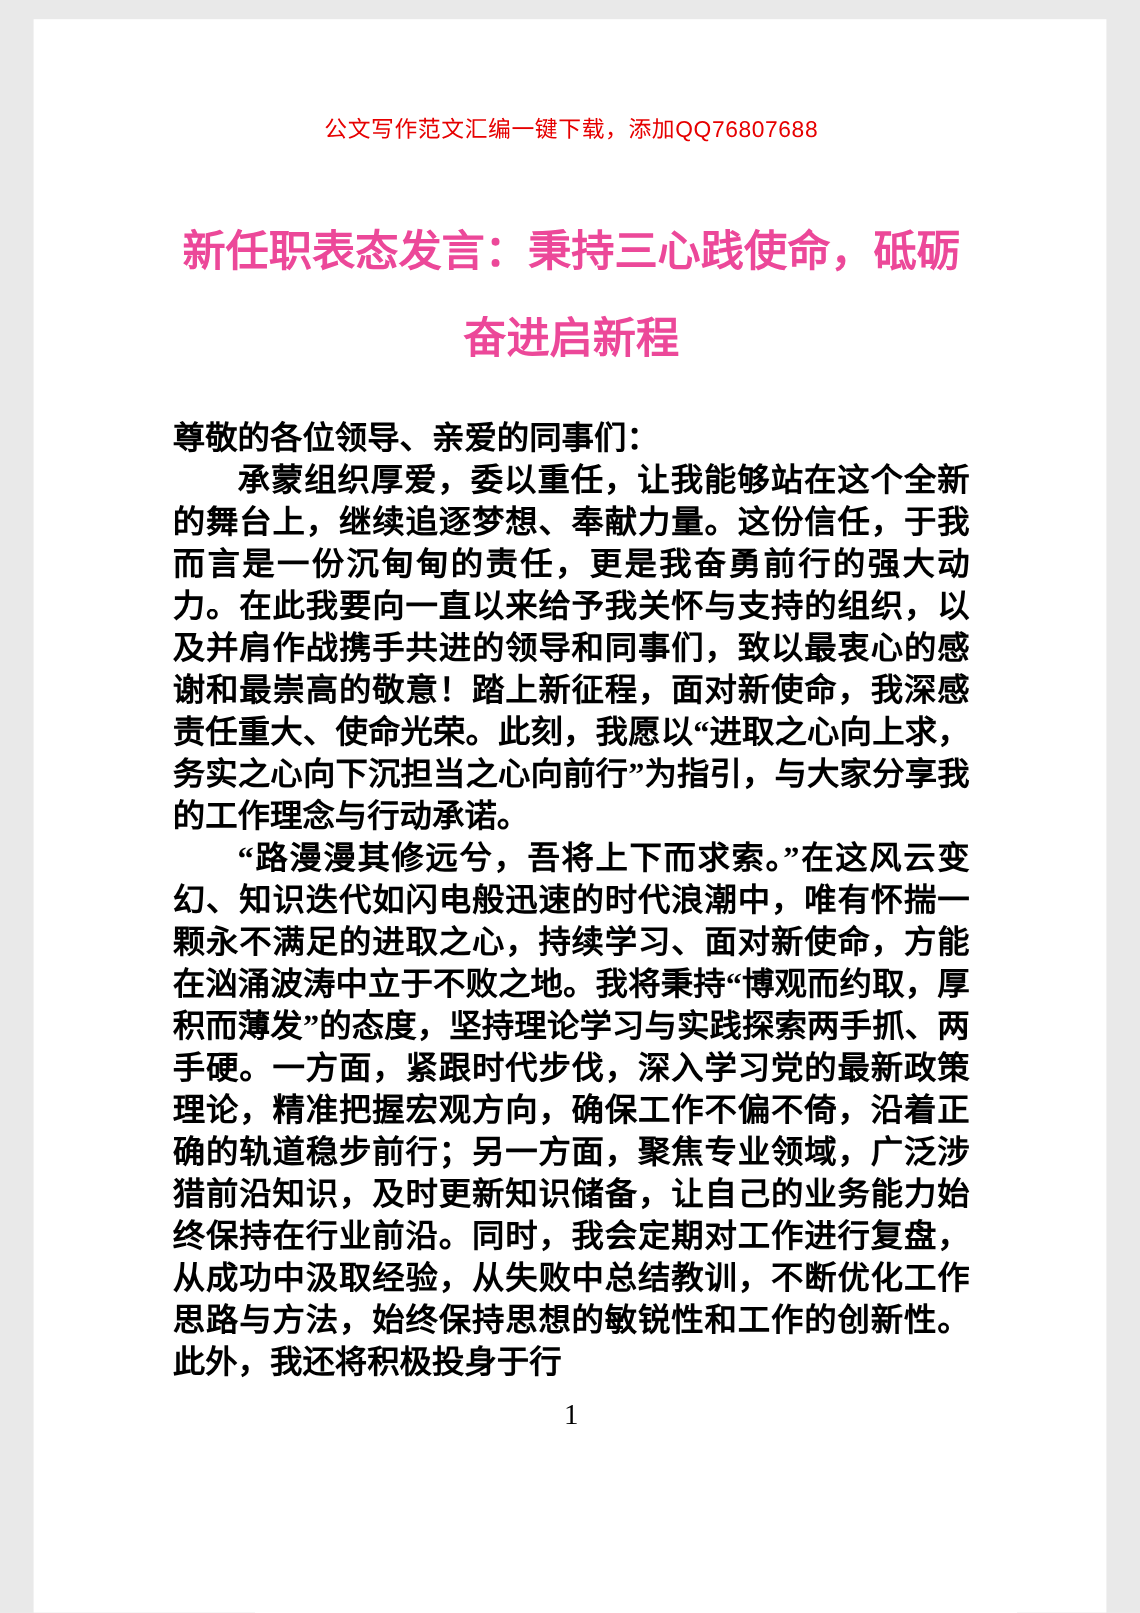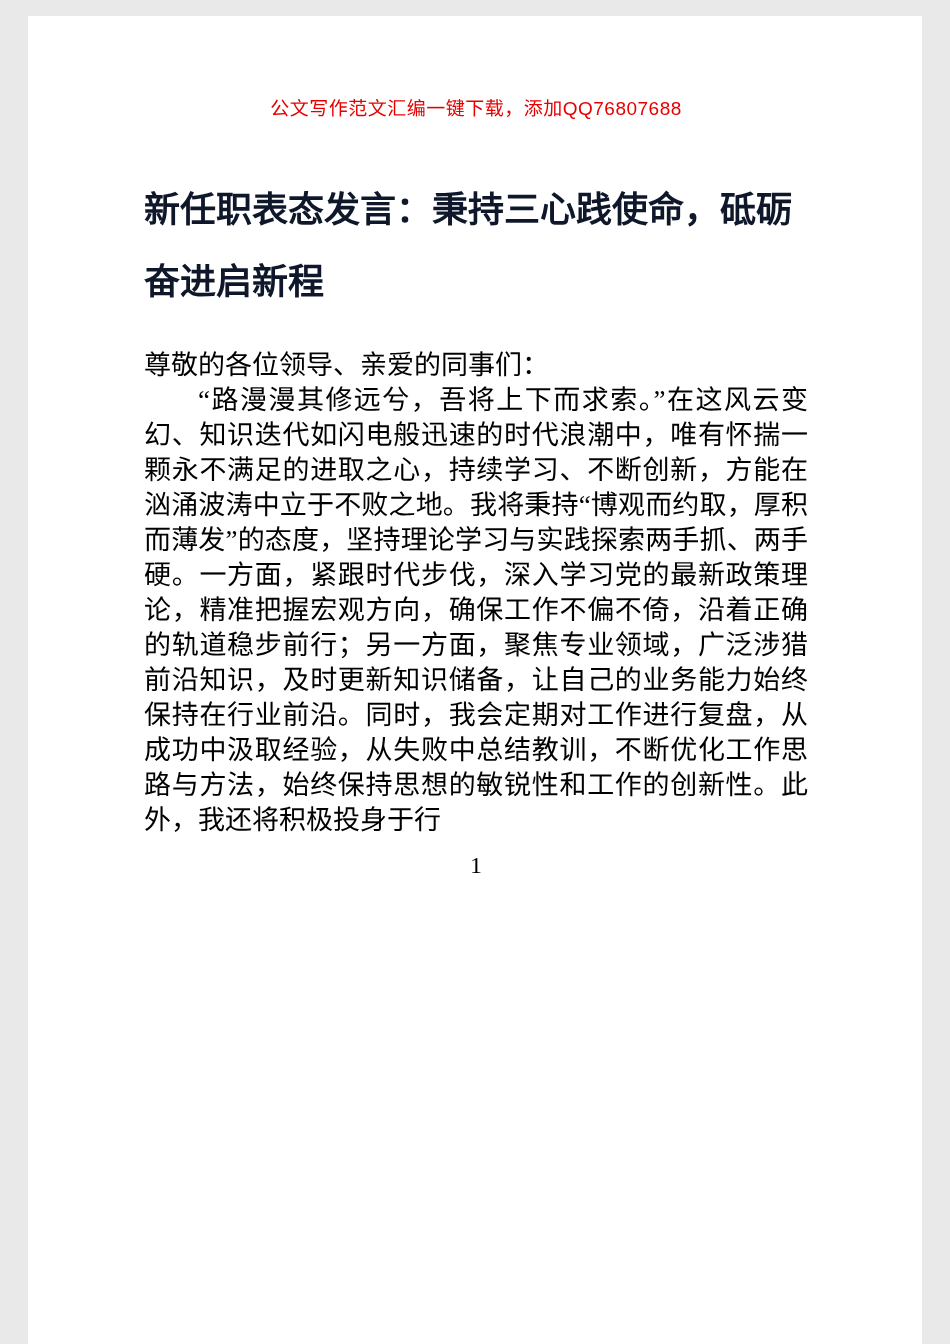--- a/index.html
+++ b/index.html
@@ -28,34 +28,36 @@
     text-align: center;
     font-size: 19px;
     line-height: 22px;
     font-family: "Liberation Sans", "DejaVu Sans", sans-serif;
     letter-spacing: 0.5px;
   }
   .title {
     margin: 54px 0 30px 0;
     font-size: 36px;
     font-weight: 700;
-    color: #0f172a;
+    color: #ec4899;
+    text-align: center;
     line-height: 72px;
     font-family: "Liberation Sans", "DejaVu Sans", sans-serif;
   }
   .body-text {
     font-size: 27px;
     line-height: 35px;
     color: #000000;
   }
   .body-text p {
     margin: 0;
     text-align: justify;
     text-justify: inter-ideograph;
     word-break: break-all;
+    font-weight: bold;
   }
   .body-text p.indent {
     text-indent: 2em;
   }
   .page-number {
     margin-top: 12px;
     text-align: center;
     font-size: 24px;
     line-height: 30px;
     color: #000000;
@@ -66,19 +68,20 @@
 
 <div class="viewport">
   <div class="page">
 
     <div class="notice">公文写作范文汇编一键下载，添加QQ76807688</div>
 
     <h1 class="title">新任职表态发言：秉持三心践使命，砥砺奋进启新程</h1>
 
     <div class="body-text">
       <p>尊敬的各位领导、亲爱的同事们：</p>
-      <p class="indent">“路漫漫其修远兮，吾将上下而求索。”在这风云变幻、知识迭代如闪电般迅速的时代浪潮中，唯有怀揣一颗永不满足的进取之心，持续学习、不断创新，方能在汹涌波涛中立于不败之地。我将秉持“博观而约取，厚积而薄发”的态度，坚持理论学习与实践探索两手抓、两手硬。一方面，紧跟时代步伐，深入学习党的最新政策理论，精准把握宏观方向，确保工作不偏不倚，沿着正确的轨道稳步前行；另一方面，聚焦专业领域，广泛涉猎前沿知识，及时更新知识储备，让自己的业务能力始终保持在行业前沿。同时，我会定期对工作进行复盘，从成功中汲取经验，从失败中总结教训，不断优化工作思路与方法，始终保持思想的敏锐性和工作的创新性。此外，我还将积极投身于行</p>
+      <p class="indent">承蒙组织厚爱，委以重任，让我能够站在这个全新的舞台上，继续追逐梦想、奉献力量。这份信任，于我而言是一份沉甸甸的责任，更是我奋勇前行的强大动力。在此我要向一直以来给予我关怀与支持的组织，以及并肩作战携手共进的领导和同事们，致以最衷心的感谢和最崇高的敬意！踏上新征程，面对新使命，我深感责任重大、使命光荣。此刻，我愿以“进取之心向上求，务实之心向下沉担当之心向前行”为指引，与大家分享我的工作理念与行动承诺。</p>
+      <p class="indent">“路漫漫其修远兮，吾将上下而求索。”在这风云变幻、知识迭代如闪电般迅速的时代浪潮中，唯有怀揣一颗永不满足的进取之心，持续学习、面对新使命，方能在汹涌波涛中立于不败之地。我将秉持“博观而约取，厚积而薄发”的态度，坚持理论学习与实践探索两手抓、两手硬。一方面，紧跟时代步伐，深入学习党的最新政策理论，精准把握宏观方向，确保工作不偏不倚，沿着正确的轨道稳步前行；另一方面，聚焦专业领域，广泛涉猎前沿知识，及时更新知识储备，让自己的业务能力始终保持在行业前沿。同时，我会定期对工作进行复盘，从成功中汲取经验，从失败中总结教训，不断优化工作思路与方法，始终保持思想的敏锐性和工作的创新性。此外，我还将积极投身于行</p>
     </div>
 
     <div class="page-number">1</div>
 
   </div>
 </div>
 
 </body></html>

